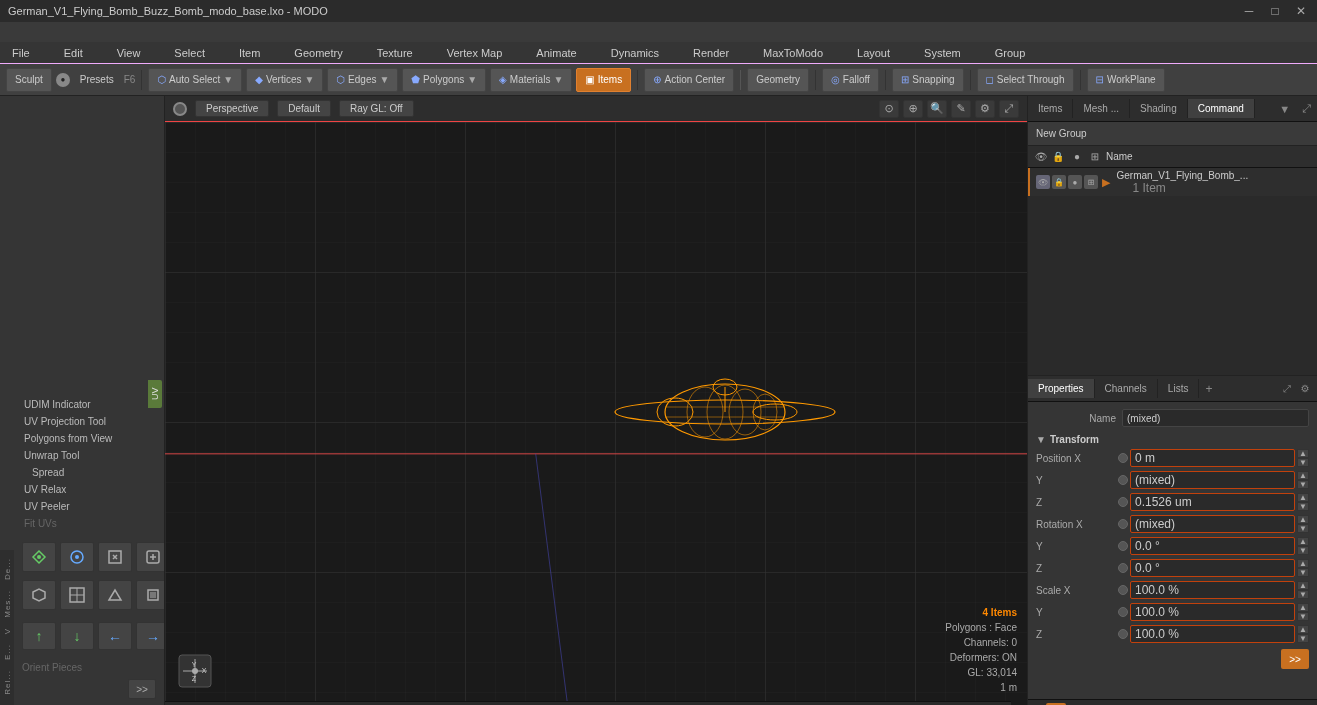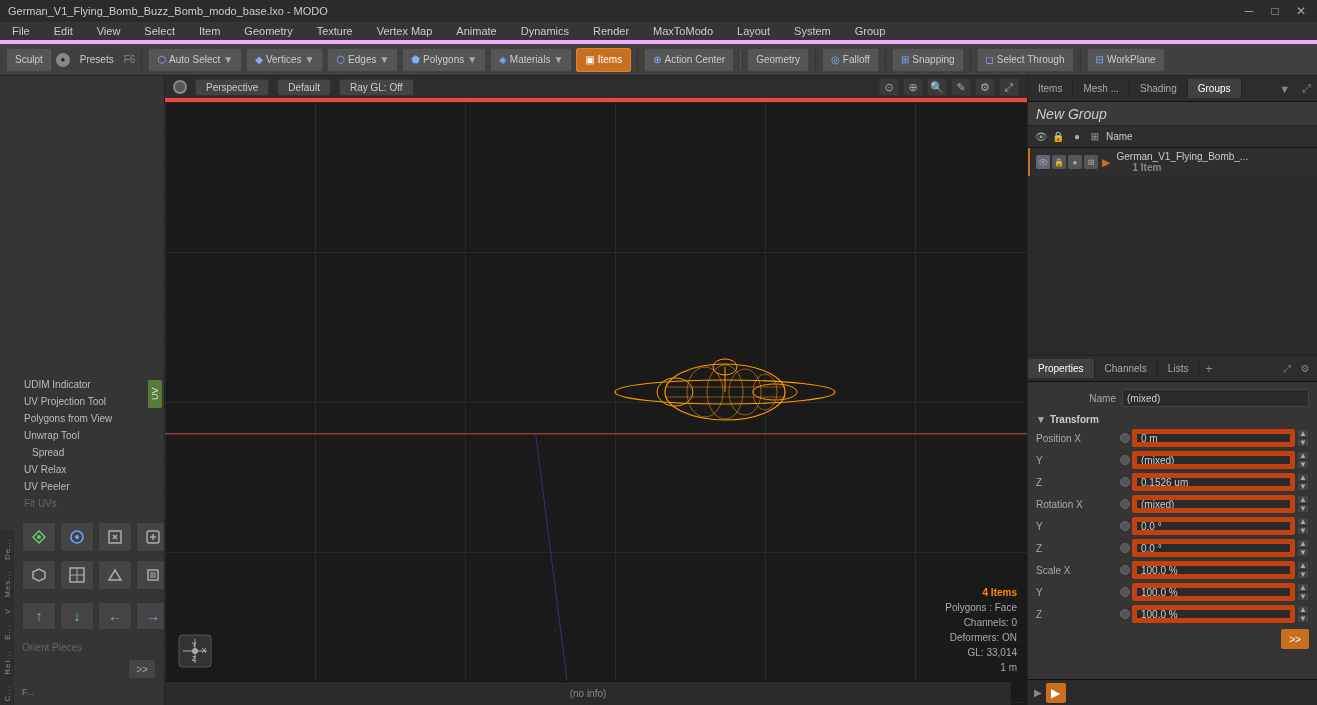--- a/index.html
+++ b/index.html
@@ -3,21 +3,21 @@
   <meta charset="utf-8">
   <style>
     * { margin: 0; padding: 0; box-sizing: border-box; }
     body { width: 1317px; height: 705px; background: #3a3a3a; font-family: 'Segoe UI', Arial, sans-serif; font-size: 11px; color: #ccc; overflow: hidden; }
 
     
     #titlebar { height: 22px; background: #2b2b2b; display: flex; align-items: center; justify-content: space-between; padding: 0 8px; }
     .title-btn { color: #aaa; font-size: 12px; cursor: pointer; width: 16px; text-align: center; }
 
     
-    #menubar { height: 22px; background: #353535; display: flex; align-items: center; padding: 0 4px; gap: 8px; border-bottom: 4px solid #f0abfc; }
+    #menubar { height: 22px; background: #353535; display: flex; align-items: center; padding: 0 4px; gap: 18px; border-bottom: 1px solid #f0abfc; margin-top: 20px; }
     .menu-item { padding: 2px 8px; color: #ccc; font-size: 11px; cursor: pointer; border-radius: 2px; }
 
     
     #toolbar { height: 32px; background: #404040; display: flex; align-items: center; padding: 0 6px; gap: 4px; border-bottom: 1px solid #222; }
     .tool-btn { height: 24px; padding: 0 8px; background: #555; color: #ccc; font-size: 10px; border: 1px solid #444; border-radius: 2px; cursor: pointer; display: flex; align-items: center; gap: 3px; white-space: nowrap; }
     .tool-btn.active { background: #c87020; border-color: #e08030; color: #fff; }
     .tool-separator { width: 1px; height: 20px; background: #333; margin: 0 2px; }
 
     
     #main { display: flex; height: calc(705px - 22px - 22px - 32px); }
@@ -32,21 +32,21 @@
     .left-arrow-grid { display: grid; grid-template-columns: repeat(4, 36px); gap: 2px; padding: 4px; }
     .left-arrow-btn { width: 34px; height: 28px; background: #444; border: 1px solid #333; border-radius: 2px; cursor: pointer; display: flex; align-items: center; justify-content: center; color: #ccc; font-size: 14px; }
     .left-arrow-btn.green { color: #6c6; }
     .left-arrow-btn.blue { color: #6af; }
     .orient-label { color: #666; font-size: 10px; flex: 1; }
     .left-side-tabs { width: 14px; background: #2e2e2e; display: flex; flex-direction: column; align-items: center; padding-top: 4px; gap: 2px; }
     .side-tab-label { color: #888; font-size: 8px; writing-mode: vertical-rl; text-orientation: mixed; transform: rotate(180deg); padding: 4px 1px; cursor: pointer; letter-spacing: 1px; }
 
     
     #viewport { flex: 1; background: #1a1a1a; position: relative; overflow: hidden; }
-    #viewport-header { height: 26px; background: #2d2d2d; display: flex; align-items: center; padding: 0 8px; gap: 8px; border-bottom: 4px solid #ef4444; }
+    #viewport-header { height: 26px; background: #2d2d2d; display: flex; align-items: center; padding: 0 8px; gap: 8px; border-bottom: 1px solid #ef4444; }
     .vp-btn { padding: 2px 10px; background: #444; color: #ccc; font-size: 10px; border: 1px solid #333; border-radius: 2px; cursor: pointer; }
     .vp-icons { margin-left: auto; display: flex; gap: 4px; align-items: center; }
     .vp-icon-btn { width: 20px; height: 18px; background: #3a3a3a; border: 1px solid #333; border-radius: 2px; cursor: pointer; display: flex; align-items: center; justify-content: center; color: #aaa; font-size: 11px; }
     #viewport-canvas { width: 100%; height: calc(100% - 26px); position: relative; }
 
     
     #viewport-status { position: absolute; bottom: 30px; right: 10px; text-align: right; color: #aaa; font-size: 10px; line-height: 1.5; }
     .status-highlight { color: #f80; font-weight: bold; margin-left: 16px; }
     #viewport-bottom { position: absolute; bottom: 0; left: 0; right: 16px; height: 24px; background: #2a2a2a; border-top: 1px solid #111; display: flex; align-items: center; justify-content: center; }
     .no-info { color: #888; font-size: 10px; }
@@ -58,54 +58,54 @@
     #right-panel { width: 290px; background: #353535; border-left: 1px solid #222; display: flex; flex-direction: column; }
 
     
     #right-top { height: 280px; border-bottom: 1px solid #222; display: flex; flex-direction: column; }
     #right-top-tabs { height: 26px; background: #2d2d2d; display: flex; align-items: center; gap: 0; border-bottom: 1px solid #111; }
     .right-tab { padding: 4px 10px; font-size: 10px; color: #aaa; cursor: pointer; border-right: 1px solid #222; }
     .right-tab.active { background: #404040; color: #fff; }
     .right-tab-more { padding: 4px 6px; color: #888; cursor: pointer; margin-left: auto; }
     .right-tab-expand { padding: 4px 6px; color: #888; cursor: pointer; }
     .new-group-bar { height: 24px; background: #3a3a3a; display: flex; align-items: center; padding: 0 8px; border-bottom: 1px solid #222; }
-    .new-group-label { color: #ccc; font-size: 14px; font-style: italic; }
+    .new-group-label { color: #ccc; font-size: 10px; }
 
     
     #item-list-header { height: 22px; background: #2e2e2e; display: flex; align-items: center; padding: 0 6px; border-bottom: 1px solid #111; gap: 4px; }
     .item-list-icon { width: 14px; height: 14px; color: #aaa; font-size: 10px; display: inline-flex; align-items: center; justify-content: center; }
     .item-list-name { color: #ccc; font-size: 10px; }
     #item-list { flex: 1; overflow-y: auto; background: #2a2a2a; }
     .item-row { height: 28px; display: flex; align-items: center; padding: 0 6px; gap: 4px; cursor: pointer; }
     .item-vis-icons { display: flex; gap: 2px; }
     .item-vis-icon { width: 14px; height: 14px; background: #555; border-radius: 2px; display: flex; align-items: center; justify-content: center; font-size: 8px; color: #aaa; }
     .item-eye { background: #667; }
     .item-name { flex: 1; font-size: 10px; color: #ccc; }
-    .item-sub { font-size: 10px; color: #888; padding-left: 16px; font-weight: bold; }
+    .item-sub { font-size: 12px; color: #888; padding-left: 16px; }
 
     
     #right-bottom { flex: 1; display: flex; flex-direction: column; overflow: hidden; }
     #right-bottom-tabs { height: 26px; background: #2d2d2d; display: flex; align-items: center; border-bottom: 1px solid #111; }
     .rprop-tab { padding: 4px 10px; font-size: 10px; color: #aaa; cursor: pointer; border-right: 1px solid #222; }
     .rprop-tab.active { background: #404040; color: #fff; }
     .rprop-add { padding: 4px 6px; color: #888; cursor: pointer; font-size: 12px; }
     .rprop-icons-right { margin-left: auto; display: flex; gap: 2px; padding-right: 4px; }
     .rprop-icon { width: 16px; height: 16px; color: #888; font-size: 10px; display: flex; align-items: center; justify-content: center; cursor: pointer; }
 
     
     #props-content { flex: 1; overflow-y: auto; padding: 4px; background: #353535; }
     .prop-name-row { display: flex; align-items: center; padding: 3px 4px; gap: 6px; }
     .prop-label { color: #aaa; font-size: 10px; width: 80px; text-align: right; }
     .prop-input { flex: 1; height: 18px; background: #2a2a2a; border: 1px solid #444; border-radius: 2px; color: #ccc; font-size: 10px; padding: 0 4px; }
     .prop-section { color: #ccc; font-size: 10px; padding: 4px 4px 2px 4px; font-weight: bold; display: flex; align-items: center; gap: 4px; }
     .prop-section-arrow { color: #aaa; font-size: 10px; }
     .prop-row { display: flex; align-items: center; padding: 2px 4px; gap: 4px; }
     .prop-row-label { color: #aaa; font-size: 10px; width: 80px; }
     .prop-field-group { flex: 1; display: flex; align-items: center; gap: 2px; }
-    .prop-field { flex: 1; height: 18px; background: #2a2a2a; border: 5px solid #c2410c; border-radius: 2px; color: #ccc; font-size: 10px; padding: 0 4px; }
+    .prop-field { flex: 1; height: 18px; background: #2a2a2a; border: 1px solid #c2410c; border-radius: 2px; color: #ccc; font-size: 12px; padding: 0 4px; }
     .prop-dot { width: 10px; height: 10px; border-radius: 50%; background: #555; border: 1px solid #666; cursor: pointer; }
     .prop-arrows { display: flex; flex-direction: column; gap: 0; }
     .prop-arrow { width: 12px; height: 9px; background: #444; color: #aaa; font-size: 8px; display: flex; align-items: center; justify-content: center; cursor: pointer; border: 1px solid #333; }
     .prop-select { flex: 1; height: 18px; background: #2a2a2a; border: 1px solid #444; border-radius: 2px; color: #ccc; font-size: 10px; padding: 0 4px; appearance: none; }
 
     
     #command-bar { height: 26px; background: #2a2a2a; border-top: 1px solid #111; display: flex; align-items: center; padding: 0 6px; gap: 4px; }
     .cmd-arrow { color: #888; font-size: 10px; cursor: pointer; }
     .cmd-input { flex: 1; height: 18px; background: #1e1e1e; border: 1px solid #333; border-radius: 2px; color: #ccc; font-size: 10px; padding: 0 4px; }
     .cmd-go { width: 20px; height: 20px; background: #c87020; border-radius: 2px; display: flex; align-items: center; justify-content: center; color: #fff; font-size: 12px; cursor: pointer; }
@@ -401,21 +401,21 @@
     </div>
   </div>
 
   <div id="right-panel">
 
     <div id="right-top">
       <div id="right-top-tabs">
         <span class="right-tab">Items</span>
         <span class="right-tab">Mesh ...</span>
         <span class="right-tab">Shading</span>
-        <span class="right-tab active">Groups</span>
+        <span class="right-tab active">Command</span>
         <span class="right-tab-more">▼</span>
         <span class="right-tab-expand">⤢</span>
       </div>
 
       <div class="new-group-bar">
         <span class="new-group-label">New Group</span>
       </div>
 
       <div id="item-list-header">
         <span class="item-list-icon">👁</span>

